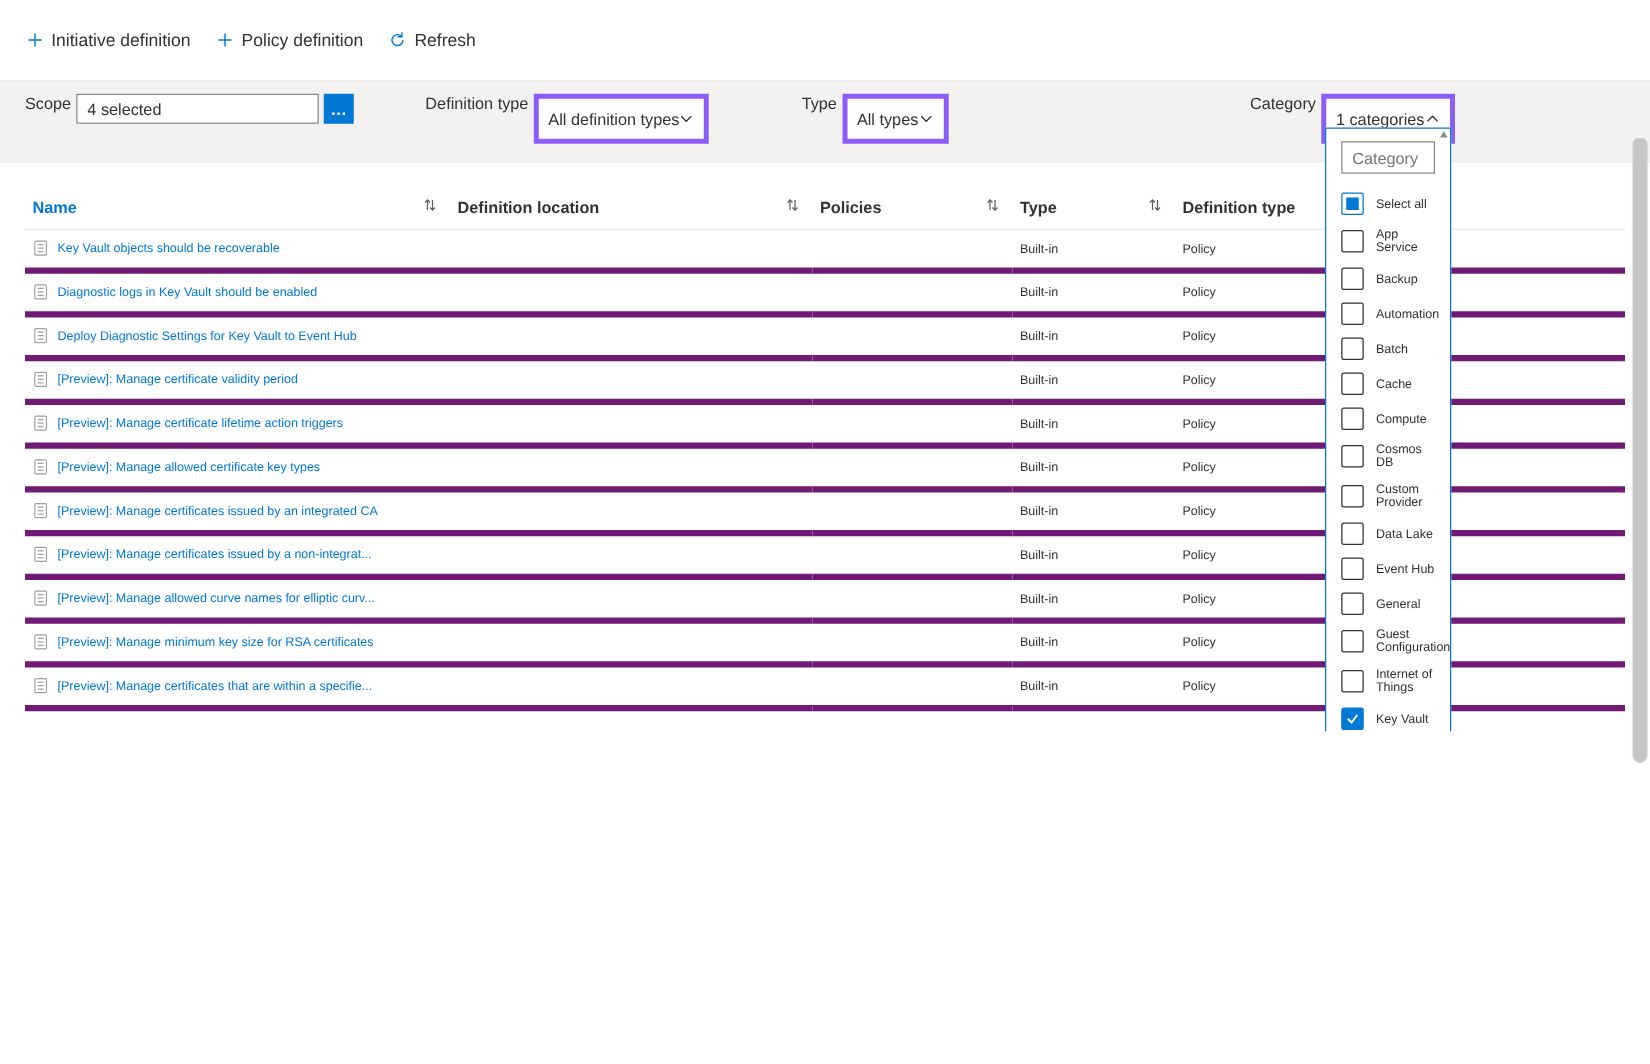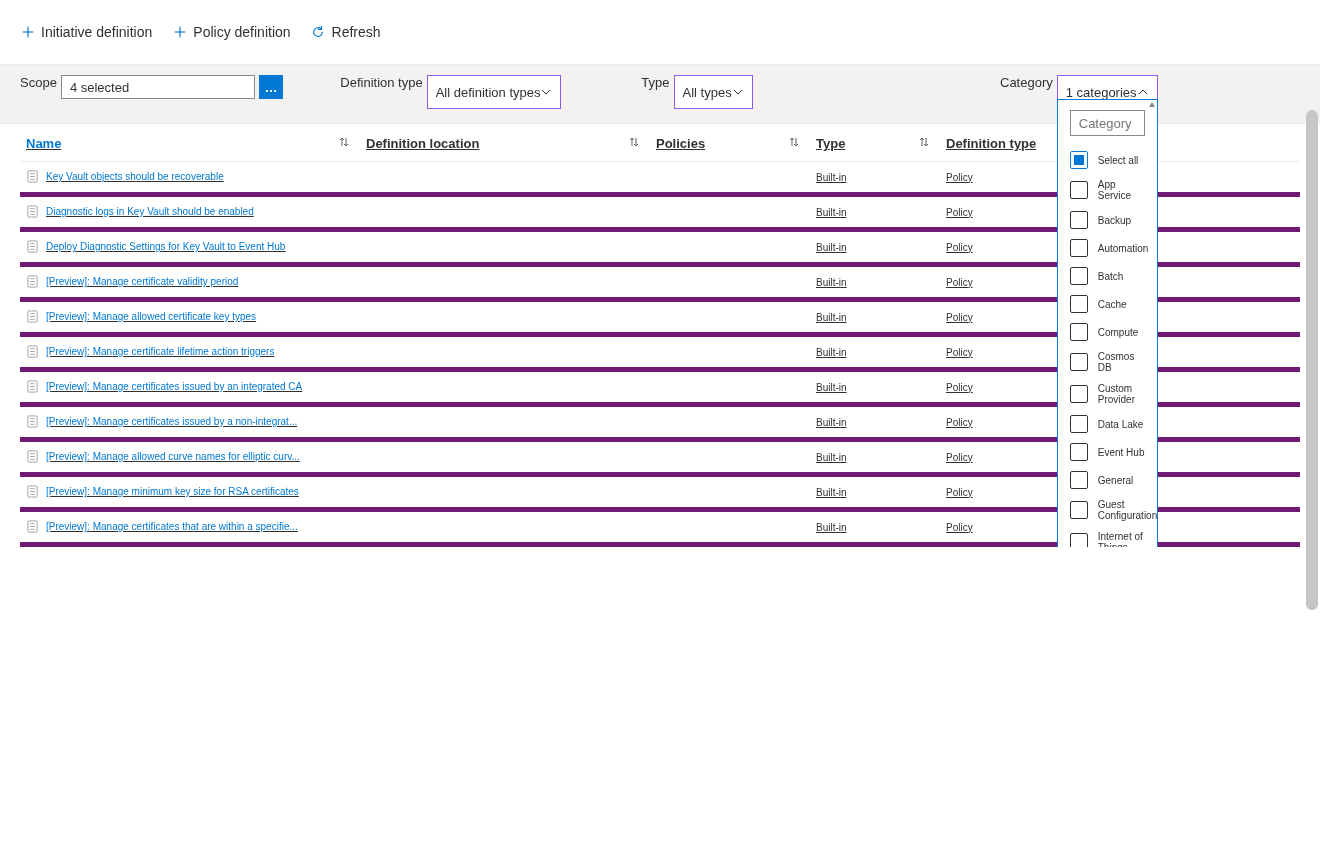--- a/index.html
+++ b/index.html
@@ -47,21 +47,21 @@
     .scope-input {
       flex:1; height:24px; border:1px solid #8a8886; background:#fff;
       font-size:13px; padding:0 8px; color:#323130;
     }
     .scope-dots {
       width:24px; height:24px; background:#0078d4; color:#fff;
       display:flex; align-items:center; justify-content:center;
       cursor:pointer; font-weight:bold; line-height:1;
     }
     .dropdown {
-      height:24px; border:1px solid #8b5cf6; background:#fff;
+      height:24px; border:4px solid #8b5cf6; background:#fff;
       display:flex; align-items:center; justify-content:space-between;
       padding:16px 8px; cursor:pointer; font-size:13px; position:relative;
     }
     .deftype-group { width:300px; }
     .type-group { width:310px; }
     .category-group { flex:1; min-width:300px; position:relative;margin-left:48px;}
     .chevron-down, .chevron-up {
       width:12px; height:12px;
       display:inline-flex; align-items:center; justify-content:center;
     }
@@ -105,21 +105,21 @@
     .checkbox.partial { border-color:#0078d4;}
     .checkbox.partial::after{
       content:""; width:10px; height:10px; background:#0078d4;
     }
     .checkbox.checked {
       background:#0078d4; border-color:#0078d4;
     }
     .checkbox.checked svg { stroke:#fff; }
     
     .tbl {
-      width:100%; padding:0 20px;text-decoration:underline;
+      width:100%; padding:16px 20px;
     }
     table { width:100%; border-collapse:collapse; table-layout:fixed;}
     th {
       text-align:left; font-weight:600; font-size:13px;
       padding:12px 6px 10px 6px; border-bottom:1px solid #edebe9;
       color:#323130; position:relative;
     }
     th.active { color:#0078d4; }
     .sort-icon {
       position:absolute; right:8px; top:50%; transform:translateY(-50%);
@@ -458,35 +458,35 @@
           <td>Policy</td>
         </tr>
         <tr>
           <td class="name-cell"><span class="row-icon">
               <svg viewBox="0 0 14 14" width="13" height="13">
                 <rect x="2" y="1" width="10" height="12" rx="1"></rect>
                 <line x1="4.5" y1="4" x2="9.5" y2="4"></line>
                 <line x1="4.5" y1="7" x2="9.5" y2="7"></line>
                 <line x1="4.5" y1="10" x2="9.5" y2="10"></line>
               </svg>
+            </span><span>[Preview]: Manage certificate lifetime action triggers</span></td>
+          <td></td>
+          <td></td>
+          <td>Built-in</td>
+          <td>Policy</td>
+        </tr>
+        <tr>
+          <td class="name-cell"><span class="row-icon">
+              <svg viewBox="0 0 14 14" width="13" height="13">
+                <rect x="2" y="1" width="10" height="12" rx="1"></rect>
+                <line x1="4.5" y1="4" x2="9.5" y2="4"></line>
+                <line x1="4.5" y1="7" x2="9.5" y2="7"></line>
+                <line x1="4.5" y1="10" x2="9.5" y2="10"></line>
+              </svg>
             </span><span>[Preview]: Manage allowed certificate key types</span></td>
-          <td></td>
-          <td></td>
-          <td>Built-in</td>
-          <td>Policy</td>
-        </tr>
-        <tr>
-          <td class="name-cell"><span class="row-icon">
-              <svg viewBox="0 0 14 14" width="13" height="13">
-                <rect x="2" y="1" width="10" height="12" rx="1"></rect>
-                <line x1="4.5" y1="4" x2="9.5" y2="4"></line>
-                <line x1="4.5" y1="7" x2="9.5" y2="7"></line>
-                <line x1="4.5" y1="10" x2="9.5" y2="10"></line>
-              </svg>
-            </span><span>[Preview]: Manage certificate lifetime action triggers</span></td>
           <td></td>
           <td></td>
           <td>Built-in</td>
           <td>Policy</td>
         </tr>
         <tr>
           <td class="name-cell"><span class="row-icon">
               <svg viewBox="0 0 14 14" width="13" height="13">
                 <rect x="2" y="1" width="10" height="12" rx="1"></rect>
                 <line x1="4.5" y1="4" x2="9.5" y2="4"></line>

